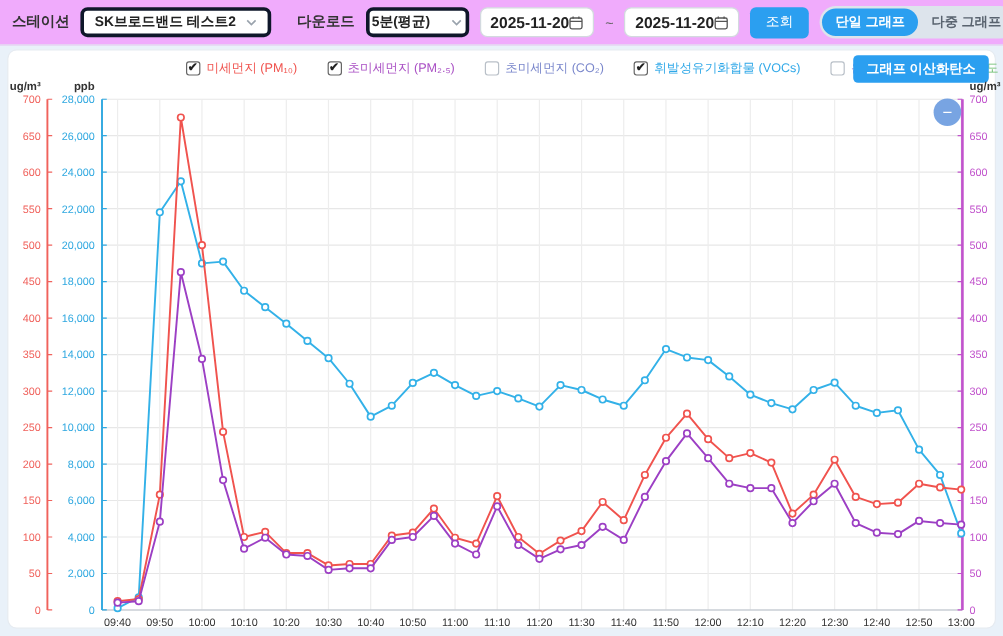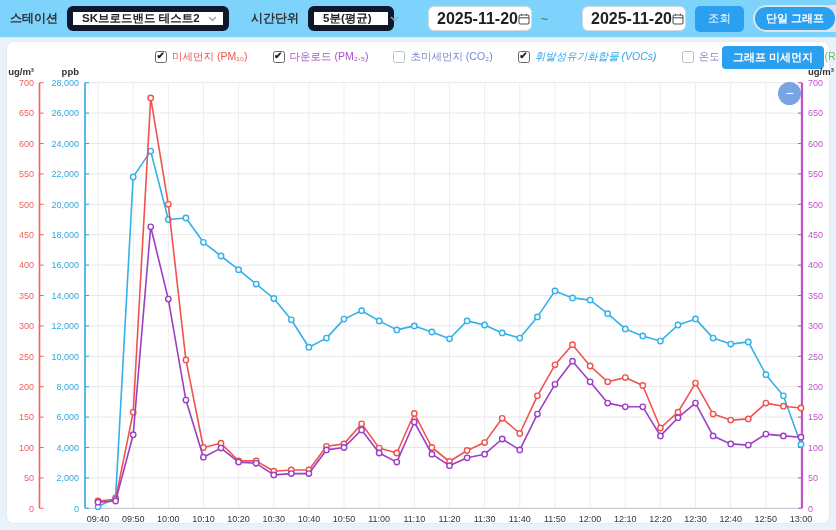--- a/index.html
+++ b/index.html
@@ -1,31 +1,31 @@
 <!DOCTYPE html>
 <html><head>
 <meta charset="utf-8">
 <style>
   * { margin:0; padding:0; box-sizing:border-box; }
   html,body { width:836px; height:530px; overflow:hidden;
     font-family:"Liberation Sans", sans-serif; background:#e9f1f9; }
 
   
   .toolbar { position:absolute; left:0; top:0; width:836px; height:38px;
-    background:#7dd3fc; border-bottom:1px solid #e2e8ef;
+    background:#f0abfc; border-bottom:1px solid #e2e8ef;
     display:flex; align-items:center; padding:0 10px; gap:9px; }
   .tb-label { font-size:12px; font-weight:700; color:#333; white-space:nowrap; }
-  .selectbox { height:25px; background:#fff; border:6px solid #0f172a; border-radius:6px;
-    display:flex; align-items:center; justify-content:space-between; gap:8px;
+  .selectbox { height:25px; background:#fff; border:3px solid #0f172a; border-radius:6px;
+    display:flex; align-items:center; justify-content:center; gap:8px;
     padding:0 9px; font-size:11.5px; font-weight:700; color:#222; cursor:pointer; white-space:nowrap; }
   .station-select { width:162px; margin-right:4px; }
   .time-select { width:86px;gap:18px; }
   .datebox { height:25px; width:104px; background:#fff; border:1px solid #d3d9df; border-radius:6px;
     display:flex; align-items:center; justify-content:space-between;
-    padding:0 8px; font-size:16px; font-weight:700; color:#222; cursor:pointer; white-space:nowrap;margin-left:25px; }
+    padding:0 8px; font-size:13px; font-weight:700; color:#222; cursor:pointer; white-space:nowrap; }
   .tilde { font-size:12px; color:#666; }
   .btn-primary { height:26px; padding:0 13px; background:#2b9ff0; color:#fff; border:none;
     border-radius:5px; font-size:11.5px; font-weight:400; cursor:pointer; white-space:nowrap;
     font-family:"Liberation Sans", sans-serif; }
   .pill-group { height:27px; background:#dde4ec; border-radius:14px; display:flex;
     align-items:center; padding:2px; }
   .pill { height:23px; padding:0 11px; border-radius:12px; font-size:11px; font-weight:700;
     display:flex; align-items:center; cursor:pointer; white-space:nowrap; border:none;
     background:transparent; color:#59636f; font-family:"Liberation Sans", sans-serif; }
   .pill.active { background:#2b9ff0; color:#fff;text-align:right; }
@@ -64,21 +64,21 @@
 
 <div class="toolbar">
   <span class="tb-label">스테이션</span>
   <div class="selectbox station-select">
     <span>SK브로드밴드 테스트2</span>
     <svg class="chev-icon" width="9" height="6" viewBox="0 0 9 6">
         <polyline points="1,1 4.5,4.5 8,1" fill="none" stroke="#9aa3ad" stroke-width="1.4"></polyline>
       </svg>
   </div>
   <div class="spacer"></div>
-  <span class="tb-label">시간단위</span>
+  <span class="tb-label">다운로드</span>
   <div class="selectbox time-select">
     <span>5분(평균)</span>
     <svg class="chev-icon" width="9" height="6" viewBox="0 0 9 6">
         <polyline points="1,1 4.5,4.5 8,1" fill="none" stroke="#9aa3ad" stroke-width="1.4"></polyline>
       </svg>
   </div>
   <div class="datebox">
     <span>2025-11-20</span>
     <svg class="cal-icon" width="12" height="12" viewBox="0 0 12 12">
         <rect x="1" y="2" width="10" height="9" rx="1.5" fill="none" stroke="#555" stroke-width="1.1"></rect>
@@ -105,40 +105,40 @@
 </div>
 
 <div class="card">
   <div class="legend-row" id="legend-row">
       <span class="legend-item">
         <span class="cbox checked"></span>
         <span class="legend-label" style="color: rgb(240, 83, 78);">미세먼지 (PM₁₀)</span>
       </span>
       <span class="legend-item">
         <span class="cbox checked"></span>
-        <span class="legend-label" style="color: rgb(169, 79, 196);">다운로드 (PM₂.₅)</span>
+        <span class="legend-label" style="color: rgb(169, 79, 196);">초미세먼지 (PM₂.₅)</span>
       </span>
       <span class="legend-item">
         <span class="cbox unchecked"></span>
         <span class="legend-label" style="color: rgb(121, 134, 203);">초미세먼지 (CO₂)</span>
       </span>
       <span class="legend-item">
         <span class="cbox checked"></span>
-        <span class="legend-label" style="color: rgb(47, 168, 232); font-style: italic;">휘발성유기화합물 (VOCs)</span>
+        <span class="legend-label" style="color: rgb(47, 168, 232);">휘발성유기화합물 (VOCs)</span>
       </span>
       <span class="legend-item">
         <span class="cbox unchecked"></span>
         <span class="legend-label" style="color: rgb(149, 117, 205);">온도 (TEMP)</span>
       </span>
       <span class="legend-item">
         <span class="cbox unchecked"></span>
         <span class="legend-label" style="color: rgb(102, 187, 106);">습도 (RH)</span>
       </span>
     </div>
-  <button class="download-btn">그래프 미세먼지</button>
+  <button class="download-btn">그래프 이산화탄소</button>
   <div class="chart-holder" id="chart-holder">
       <svg width="836" height="466" viewBox="0 60 836 466" xmlns="http://www.w3.org/2000/svg">
         <line x1="84" y1="476.90000000000003" x2="801" y2="476.90000000000003" stroke="#e7e7e7" stroke-width="1"></line>
         <line x1="84" y1="446.5" x2="801" y2="446.5" stroke="#e7e7e7" stroke-width="1"></line>
         <line x1="84" y1="416.1" x2="801" y2="416.1" stroke="#e7e7e7" stroke-width="1"></line>
         <line x1="84" y1="385.70000000000005" x2="801" y2="385.70000000000005" stroke="#e7e7e7" stroke-width="1"></line>
         <line x1="84" y1="355.3" x2="801" y2="355.3" stroke="#e7e7e7" stroke-width="1"></line>
         <line x1="84" y1="324.9" x2="801" y2="324.9" stroke="#e7e7e7" stroke-width="1"></line>
         <line x1="84" y1="294.5" x2="801" y2="294.5" stroke="#e7e7e7" stroke-width="1"></line>
         <line x1="84" y1="264.1" x2="801" y2="264.1" stroke="#e7e7e7" stroke-width="1"></line>

